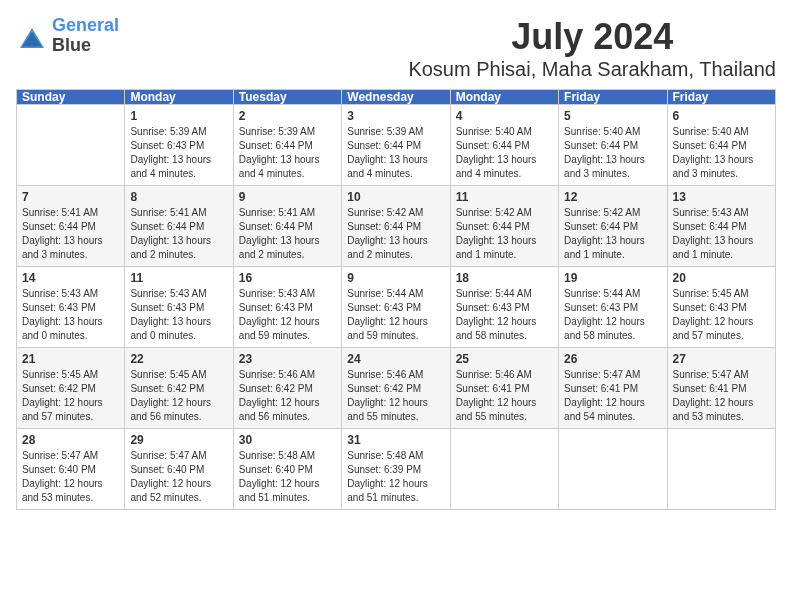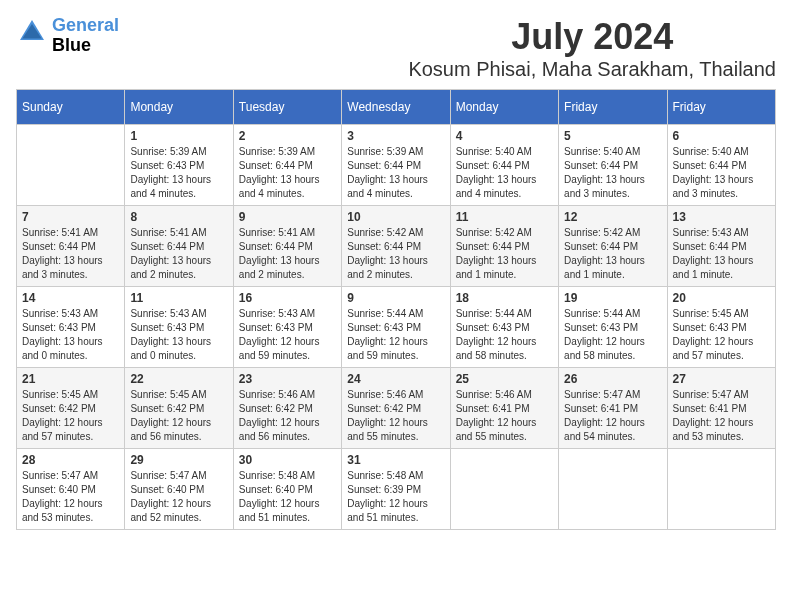--- a/index.html
+++ b/index.html
@@ -11,21 +11,21 @@
       padding: 16px;
     }
     .header-area {
       display: flex;
       justify-content: space-between;
       align-items: flex-start;
       margin-bottom: 8px;
     }
     .logo {
       display: flex;
-      align-items: flex-start;
+      align-items: flex-end;
       gap: 4px;
     }
     .logo-text {
       font-size: 18px;
       font-weight: bold;
       color: #003366;
       line-height: 1.1;
     }
     .logo-text span {
       color: #4a90d9;
@@ -50,23 +50,23 @@
     }
     table {
       width: 100%;
       border-collapse: collapse;
       font-size: 10px;
     }
     thead tr th {
       background-color: #3a6bbf;
       color: #fff;
       text-align: left;
-      padding: 10px 5px;
+      padding: 0 5px;
       font-size: 12px;
-      font-weight: normal;
+      font-weight: bold;
       border: 1px solid #ccc;
     }
     tbody tr td {
       border: 1px solid #ccc;
       vertical-align: top;
       padding: 4px 5px;
       min-height: 70px;
       height: 80px;
     }
     .day-number {
@@ -97,21 +97,21 @@
 <body>
 
 <div class="header-area">
   <div class="logo">
     <svg class="logo-icon" viewBox="0 0 40 40">
       <polygon points="20,5 35,30 5,30" fill="#4a90d9"></polygon>
       <polygon points="20,10 32,28 8,28" fill="#003366" opacity="0.4"></polygon>
     </svg>
     <div class="logo-text">
       <div><span>General</span></div>
-      <div><span style="color:#000000;">Blue</span></div>
+      <div><span style="color:#404040;">Blue</span></div>
     </div>
   </div>
   <div class="title-area">
     <div class="month-title">July 2024</div>
     <div class="location-title">Kosum Phisai, Maha Sarakham, Thailand</div>
   </div>
 </div>
 
 <table>
   <thead>

